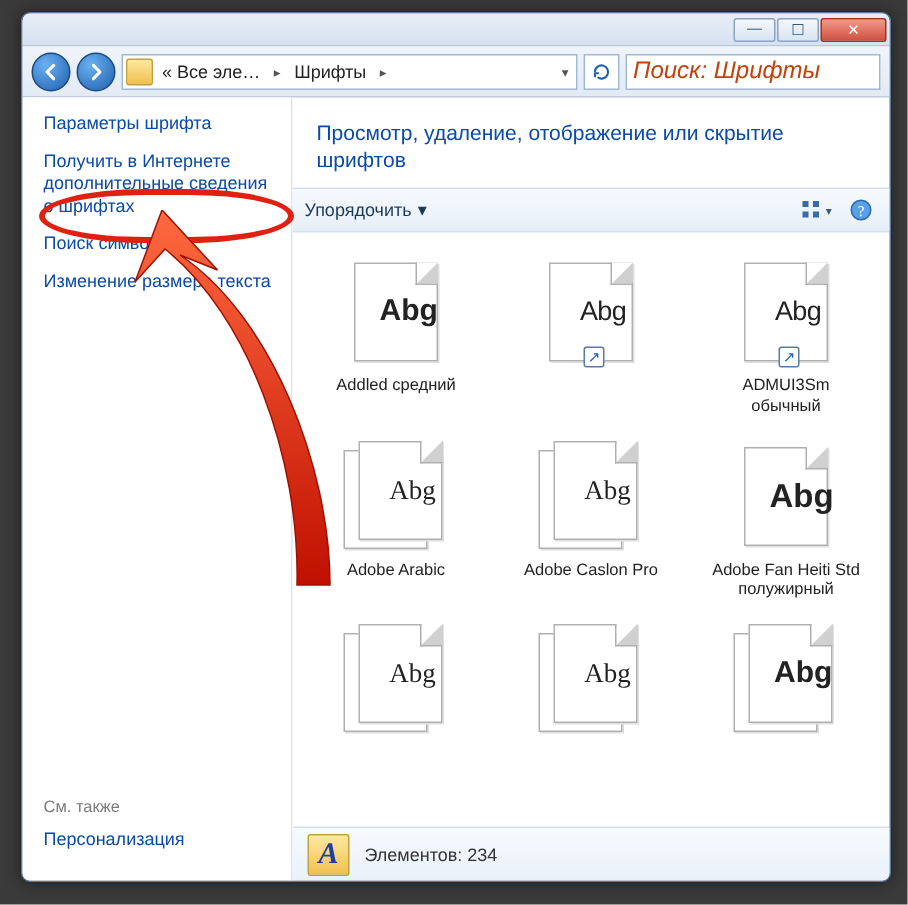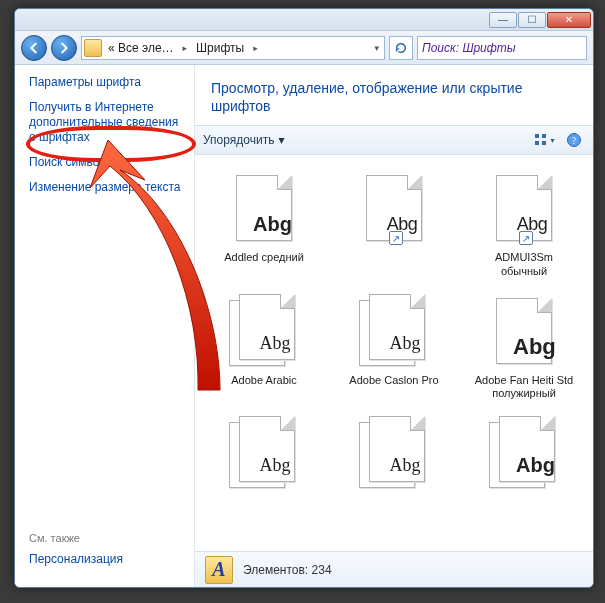--- a/index.html
+++ b/index.html
@@ -95,22 +95,22 @@
     position:relative;
   }
   .addrwrap .crumb { padding:0 2px; cursor:pointer;}
   .addrwrap .chev { color:#555; font-size:9px; padding:0 3px; cursor:pointer;}
   .refreshbox {
     width:24px;height:24px;border:1px solid #9fb8d4;background:#fff;
     display:flex;align-items:center;justify-content:center;cursor:pointer;
   }
   .searchbox {
     width:170px;height:24px;border:1px solid #9fb8d4;background:#fff;
-    display:flex;align-items:center;padding:0 4px;color:#4c1d95;font-style:italic;
-    font-size:12px;
+    display:flex;align-items:center;padding:0 4px;color:#c2410c;font-style:italic;
+    font-size:16px;
   }
   .body {
     flex:1; display:flex; min-height:0;
   }
   .sidebar {
     width:180px;
     background:#fff;
     border-right:1px solid #e0e6ee;
     padding:10px 12px 10px 14px;
     display:flex;
@@ -212,21 +212,20 @@
     z-index:1;
   }
   .abg {
     position:absolute;
     left:16px;right:0;top:50%;
     transform:translateY(-50%);
     text-align:center;
     font-size:18px;
     color:#222;
     font-family:Georgia, serif;
-    margin-top:16px;
   }
   .abg.bold { font-weight:800; font-family:Arial Black, Arial, sans-serif; font-size:20px;}
   .abg.cond { font-family:"Arial Narrow", Arial, sans-serif; letter-spacing:-0.5px;}
   .abg.ultra { font-weight:900; font-family:Arial Black, Arial, sans-serif; font-size:22px;}
   .shortcut {
     position:absolute;
     width:14px;height:14px;
     left:34px; bottom:2px;
     background:#fff;
     border:1px solid #5a7aa8;

